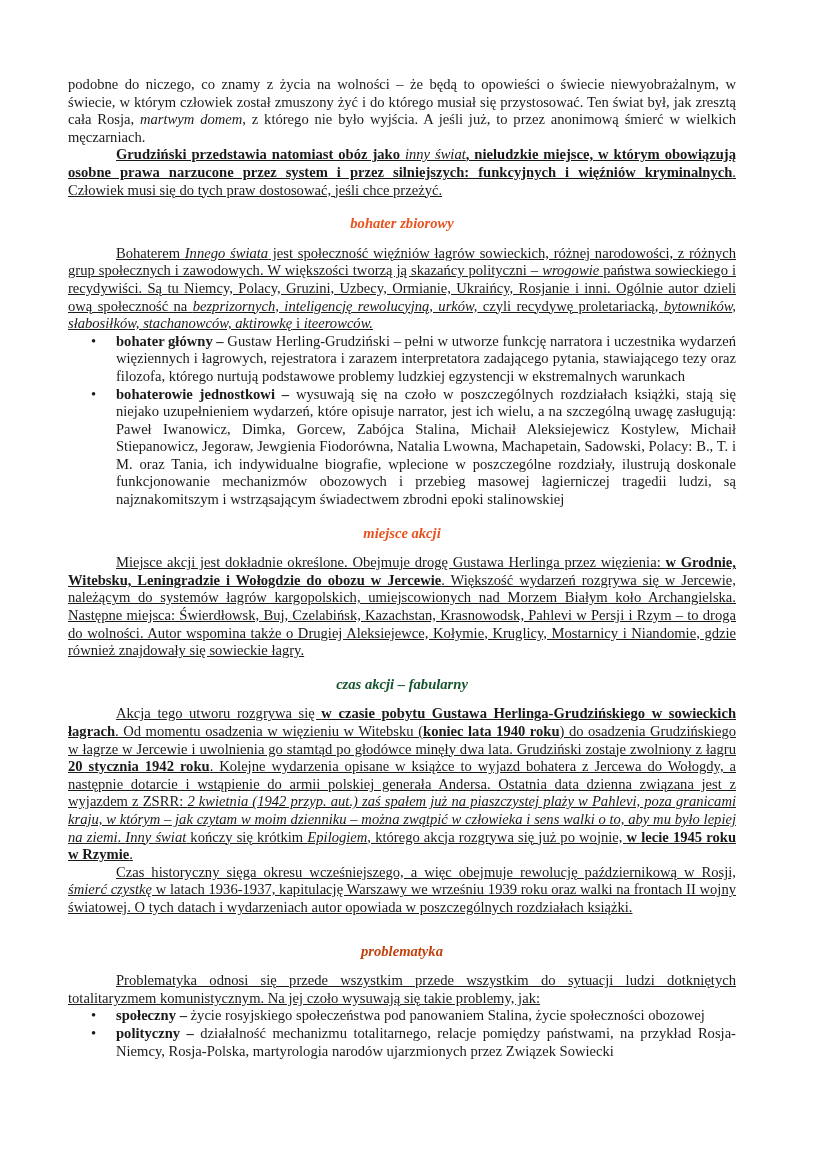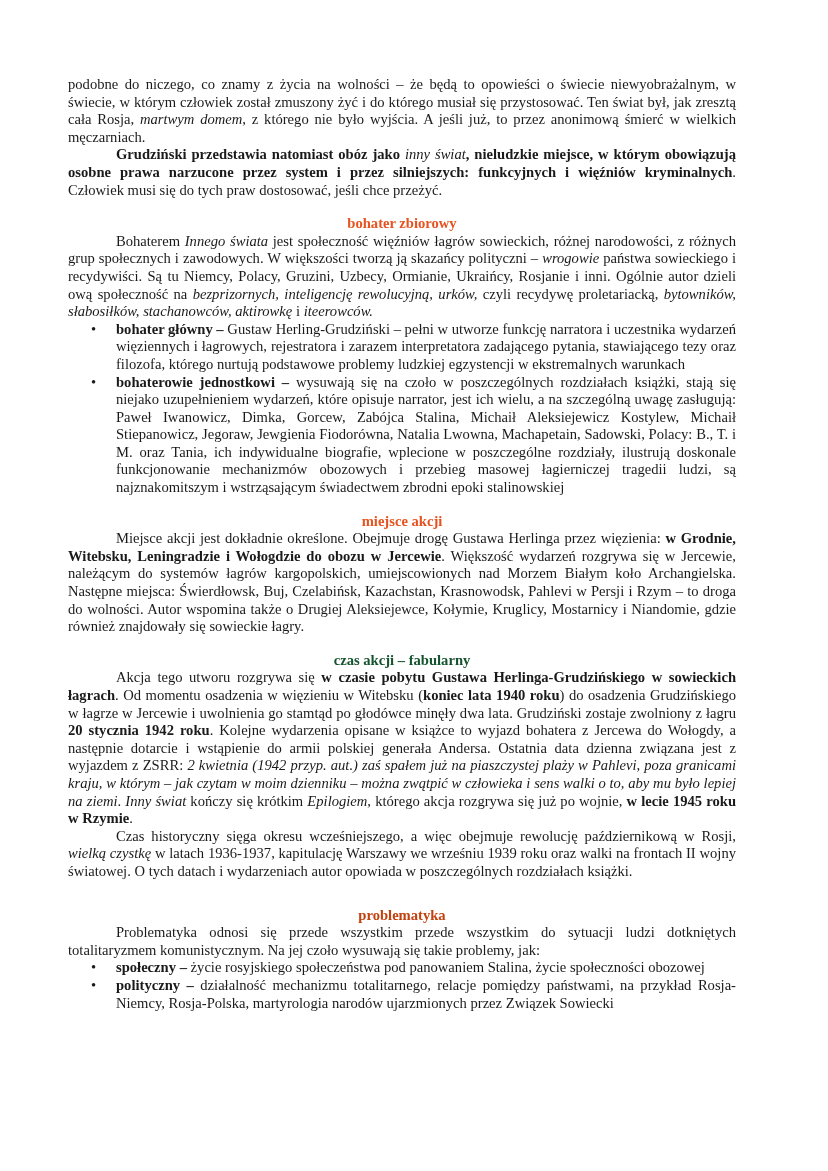--- a/index.html
+++ b/index.html
@@ -3,24 +3,24 @@
 <meta charset="utf-8">
 <style>
   html, body { margin: 0; padding: 0; background: #ffffff; }
   body { width: 828px; height: 1171px; overflow: hidden; position: relative; }
   .page {
     position: absolute; left: 68px; top: 76px; width: 668px;
     font-family: "Liberation Serif", serif; font-size: 14.6px; line-height: 17.6px;
     color: #1a1a1a; text-align: justify;
   }
   p { margin: 0; }
-  .indent { text-indent: 48px; }
+  .indent { text-indent: 48px; text-decoration: underline; }
   h2 {
-    margin: 0; text-align: center; color: #e8521e;
-    font-family: "Liberation Serif", serif; font-weight: bold; font-size: 14.6px; line-height: 17.6px;
+    margin: 12px; text-align: center; color: #e8521e;
+    font-family: "Liberation Serif", serif; font-weight: bold; font-size: 14.6px; line-height: 17.6px; font-style: italic;
   }
   .gap-section { margin-top: 16px; }
   .gap-section-lg { margin-top: 26px; }
   ul { list-style: none; margin: 0; padding: 0 0 0 48px; }
   li { position: relative; }
   li .bullet { position: absolute; left: -25px; top: 0; }
   b { font-weight: bold; }
   i { font-style: italic; }
 </style>
 </head>
@@ -40,21 +40,21 @@
   </section>
 
   <section class="gap-section">
     <h2 style="color: rgb(232, 82, 30); text-align: center;">miejsce akcji</h2>
     <p class="indent">Miejsce akcji jest dokładnie określone. Obejmuje drogę Gustawa Herlinga przez więzienia: <b>w Grodnie, Witebsku, Leningradzie i Wołogdzie do obozu w Jercewie</b>. Większość wydarzeń rozgrywa się w Jercewie, należącym do systemów łagrów kargopolskich, umiejscowionych nad Morzem Białym koło Archangielska. Następne miejsca: Świerdłowsk, Buj, Czelabińsk, Kazachstan, Krasnowodsk, Pahlevi w Persji i Rzym – to droga do wolności. Autor wspomina także o Drugiej Aleksiejewce, Kołymie, Kruglicy, Mostarnicy i Niandomie, gdzie również znajdowały się sowieckie łagry.</p>
   </section>
 
   <section class="gap-section">
     <h2 style="color: #14532d;">czas akcji – fabularny</h2>
     <p class="indent">Akcja tego utworu rozgrywa się <b>w czasie pobytu Gustawa Herlinga-Grudzińskiego w sowieckich łagrach</b>. Od momentu osadzenia w więzieniu w Witebsku (<b>koniec lata 1940 roku</b>) do osadzenia Grudzińskiego w łagrze w Jercewie i uwolnienia go stamtąd po głodówce minęły dwa lata. Grudziński zostaje zwolniony z łagru <b>20 stycznia 1942 roku</b>. Kolejne wydarzenia opisane w książce to wyjazd bohatera z Jercewa do Wołogdy, a następnie dotarcie i wstąpienie do armii polskiej generała Andersa. Ostatnia data dzienna związana jest z wyjazdem z ZSRR: <i>2 kwietnia (1942 przyp. aut.) zaś spałem już na piaszczystej plaży w Pahlevi, poza granicami kraju, w którym – jak czytam w moim dzienniku – można zwątpić w człowieka i sens walki o to, aby mu było lepiej na ziemi</i>. <i>Inny świat</i> kończy się krótkim <i>Epilogiem</i>, którego akcja rozgrywa się już po wojnie, <b>w lecie 1945 roku w Rzymie</b>.</p>
-    <p class="indent">Czas historyczny sięga okresu wcześniejszego, a więc obejmuje rewolucję październikową w Rosji, <i>wielką czystkę</i> w latach 1936-1937, kapitulację Warszawy we wrześniu 1939 roku oraz walki na frontach II wojny światowej. O tych datach i wydarzeniach autor opowiada w poszczególnych rozdziałach książki.</p>
+    <p class="indent">Czas historyczny sięga okresu wcześniejszego, a więc obejmuje rewolucję październikową w Rosji, <i>śmierć czystkę</i> w latach 1936-1937, kapitulację Warszawy we wrześniu 1939 roku oraz walki na frontach II wojny światowej. O tych datach i wydarzeniach autor opowiada w poszczególnych rozdziałach książki.</p>
   </section>
 
   <section class="gap-section-lg">
     <h2 style="color: #c2410c;">problematyka</h2>
     <p class="indent">Problematyka odnosi się przede wszystkim przede wszystkim do sytuacji ludzi dotkniętych totalitaryzmem komunistycznym. Na jej czoło wysuwają się takie problemy, jak:</p>
     <ul>
       <li><span class="bullet">•</span><span><b>społeczny –</b> życie rosyjskiego społeczeństwa pod panowaniem Stalina, życie społeczności obozowej</span></li>
       <li><span class="bullet">•</span><span><b>polityczny –</b> działalność mechanizmu totalitarnego, relacje pomiędzy państwami, na przykład Rosja-Niemcy, Rosja-Polska, martyrologia narodów ujarzmionych przez Związek Sowiecki</span></li>
     </ul>
   </section>

